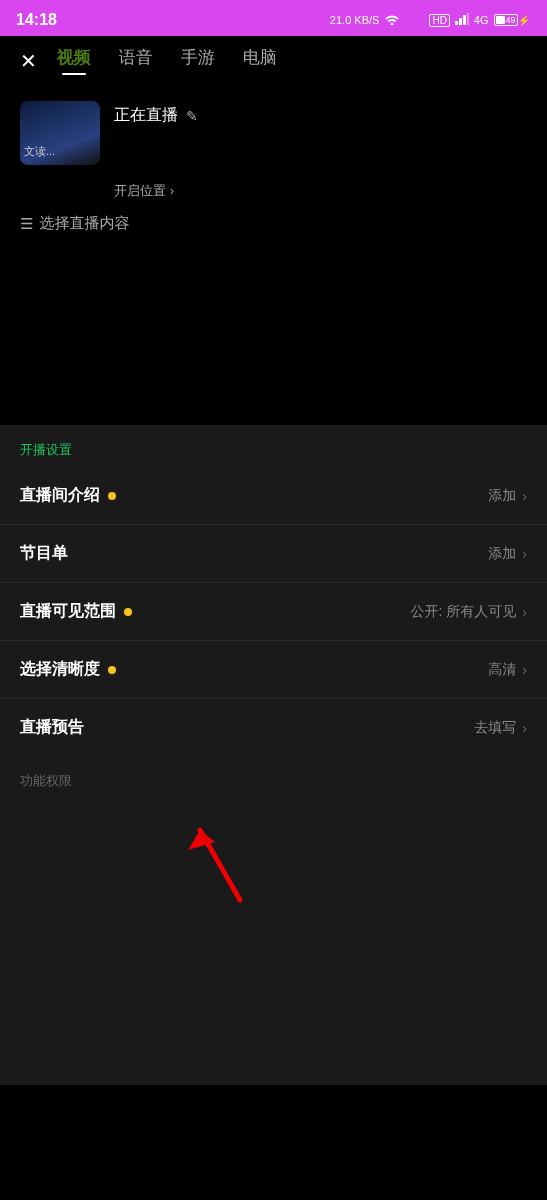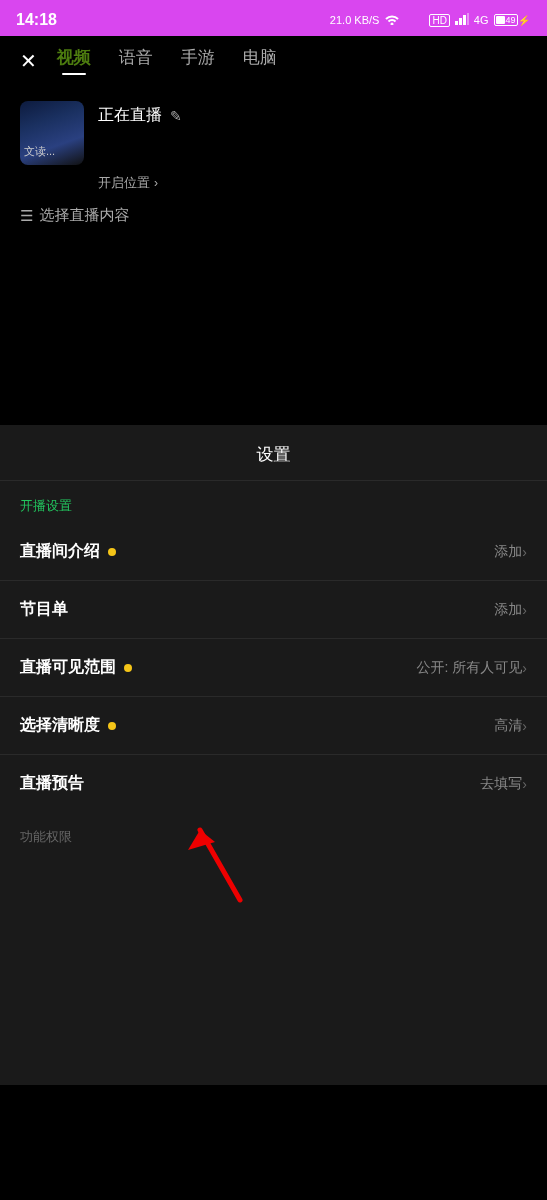--- a/index.html
+++ b/index.html
@@ -84,39 +84,39 @@
       padding: 16px 20px 20px 20px;
       min-height: 340px;
     }
     .live-profile {
       display: flex;
       align-items: flex-start;
       gap: 14px;
       margin-bottom: 14px;
     }
     .avatar {
-      width: 64px;
+      width: 80px;
       height: 64px;
       border-radius: 8px;
       background: linear-gradient(135deg, #1a2a4a 0%, #2a3a6a 40%, #3a4a8a 70%, #555 100%);
       overflow: hidden;
       flex-shrink: 0;
       position: relative;
     }
     .avatar-overlay {
       position: absolute;
       bottom: 6px;
       left: 4px;
       font-size: 11px;
       color: #ccc;
     }
     .profile-info {
       display: flex;
       flex-direction: column;
-      gap: 0;
+      gap: 8px;
       padding-top: 4px;
     }
     .live-status {
       display: flex;
       align-items: center;
       gap: 8px;
     }
     .live-status-text {
       font-size: 16px;
       color: #fff;
@@ -192,20 +192,21 @@
       width: 8px;
       height: 8px;
       border-radius: 50%;
       background: #f5c518;
       margin-left: 2px;
       flex-shrink: 0;
     }
     .settings-item-right {
       display: flex;
       align-items: center;
+      gap: 6px;
       font-size: 14px;
       color: #888;
     }
     .chevron {
       font-size: 14px;
       color: #666;
     }
 
     .settings-item-sub {
       padding: 4px 20px 14px 20px;
@@ -280,21 +281,20 @@
       </div>
     </div>
   </div>
   <div class="select-content">
     <span class="menu-icon">☰</span>
     <span>选择直播内容</span>
   </div>
 </div>
 
 <div class="settings-panel">
-  <div class="settings-title">设置</div>
 
   <div class="section-label">开播设置</div>
 
   <div class="settings-item">
     <div class="settings-item-left">
       <span>直播间介绍</span>
       <span class="dot-indicator"></span>
     </div>
     <div class="settings-item-right">
       <span>添加</span>

